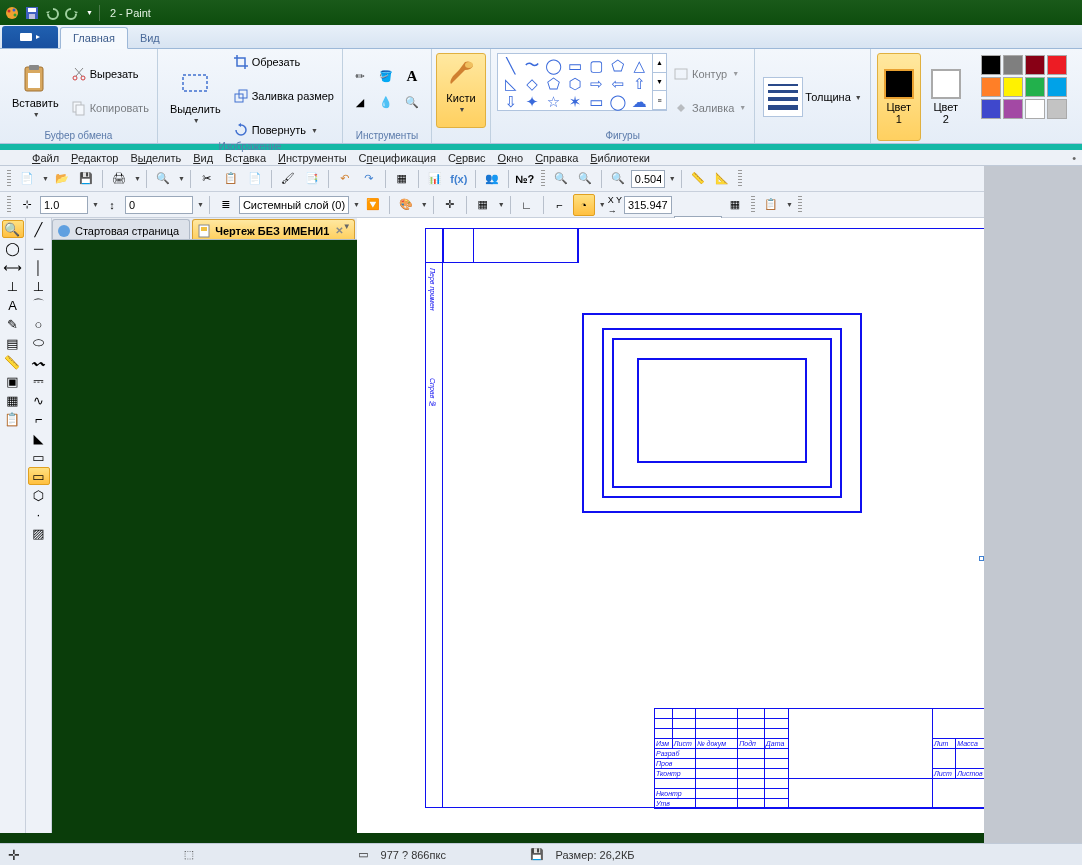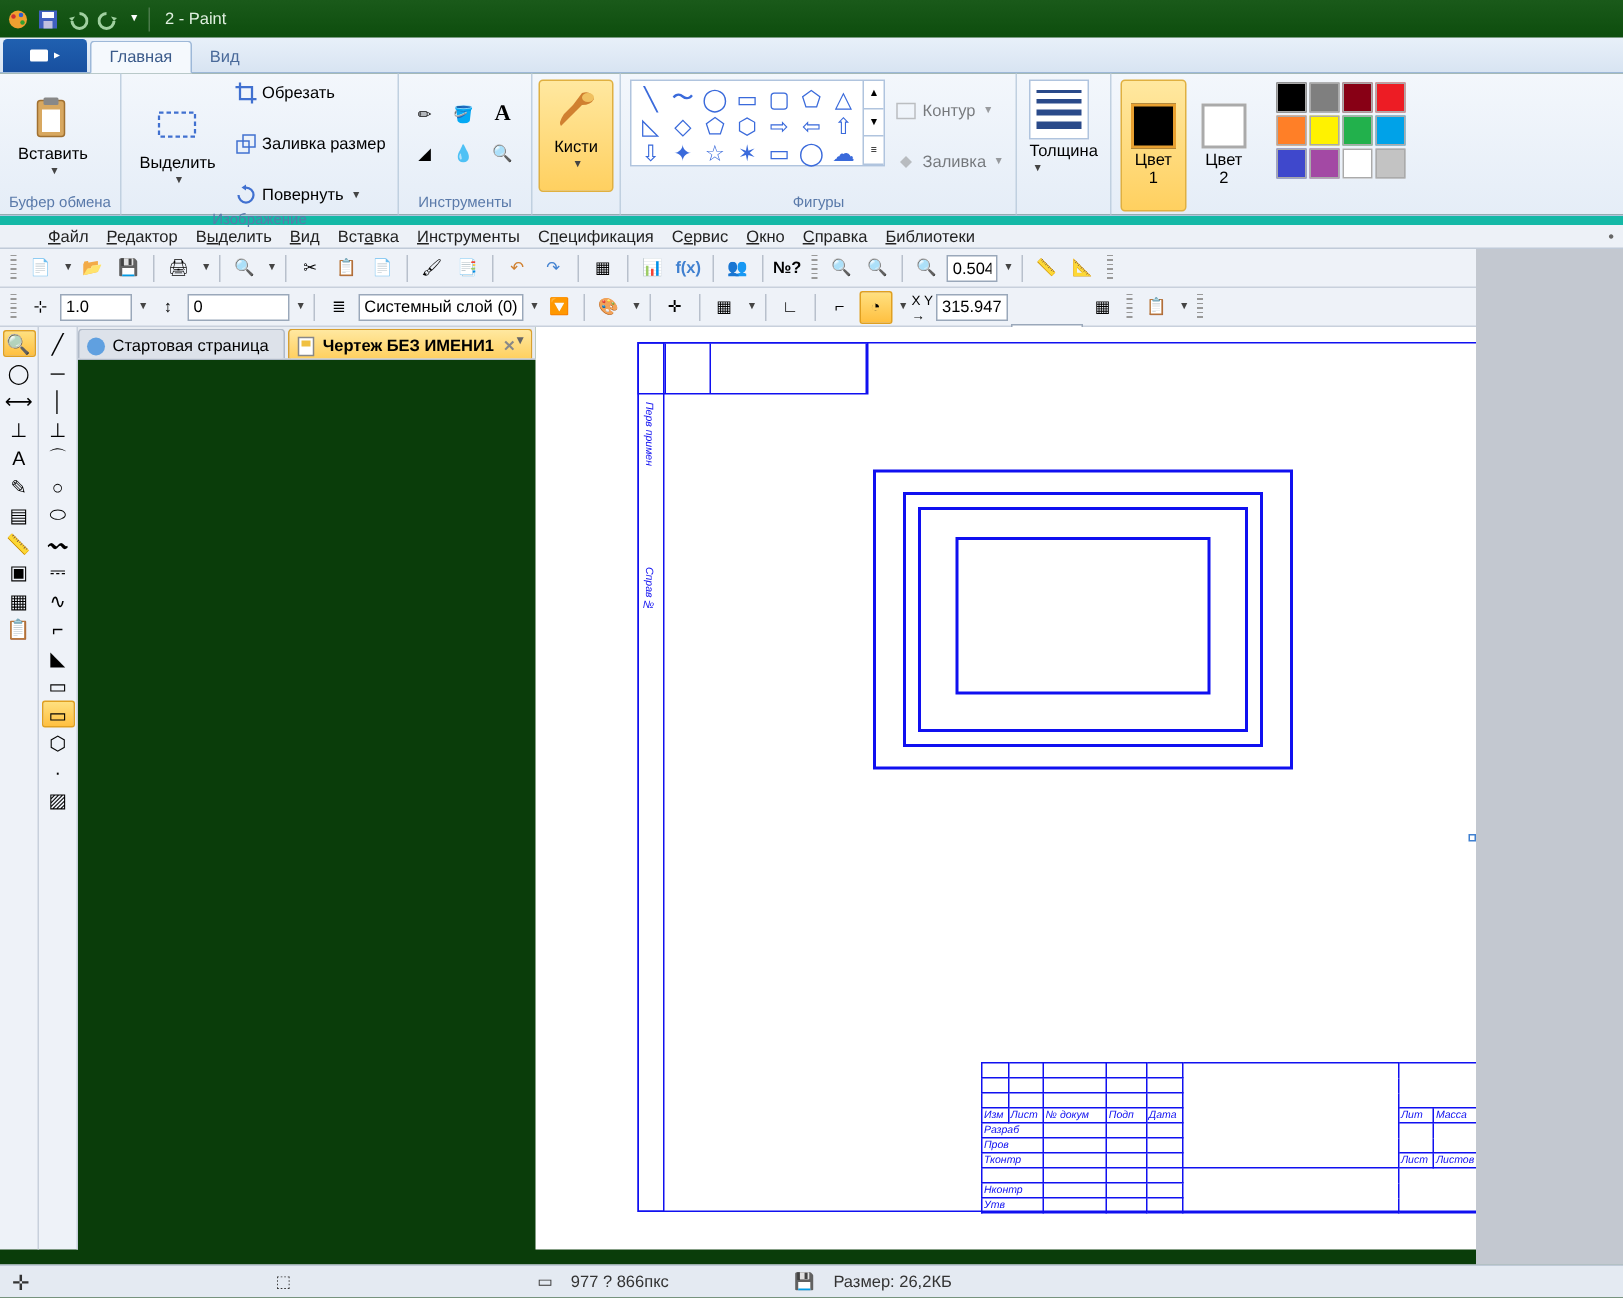--- a/index.html
+++ b/index.html
@@ -154,20 +154,37 @@
   <div class="r-group">
     <div class="r-group-content">
       <div class="r-big-btn">
         <svg class="r-big-icon" viewBox="0 0 32 32">
             <rect x="6" y="4" width="18" height="24" rx="2" fill="#d8a860" stroke="#a07030"></rect>
             <rect x="10" y="2" width="10" height="5" rx="1" fill="#888"></rect>
             <rect x="9" y="10" width="12" height="15" fill="#fff"></rect>
           </svg>
         <span>Вставить</span>
         <span class="dropdown-arrow">▼</span>
+      </div>
+      <div class="r-col">
+        <div class="r-small-row">
+            <svg class="r-small-icon" viewBox="0 0 16 16">
+              <circle cx="4" cy="12" r="2" fill="none" stroke="#d04040"></circle>
+              <circle cx="12" cy="12" r="2" fill="none" stroke="#d04040"></circle>
+              <path d="M5 10 L12 2 M11 10 L4 2" stroke="#888"></path>
+            </svg>
+            <span>Вырезать</span>
+          </div>
+        <div class="r-small-row" style="opacity:0.5">
+            <svg class="r-small-icon" viewBox="0 0 16 16">
+              <rect x="2" y="2" width="8" height="10" fill="#fff" stroke="#888"></rect>
+              <rect x="5" y="5" width="8" height="10" fill="#fff" stroke="#888"></rect>
+            </svg>
+            <span>Копировать</span>
+          </div>
       </div>
     </div>
     <div class="r-group-title">Буфер обмена</div>
   </div>
 
   <div class="r-group">
     <div class="r-group-content">
       <div class="r-big-btn">
         <svg class="r-big-icon" viewBox="0 0 32 32">
             <rect x="4" y="6" width="24" height="16" fill="none" stroke="#4070d0" stroke-width="1.5" stroke-dasharray="3 2"></rect>
@@ -276,21 +293,21 @@
             </svg>
             <span>Заливка</span>
             <span class="dropdown-arrow">▼</span>
           </div>
       </div>
     </div>
     <div class="r-group-title">Фигуры</div>
   </div>
 
   <div class="r-group" style="padding:4px 8px 2px">
-    <div class="r-group-content" style="flex-direction:column;align-items:flex-start;gap:2px">
+    <div class="r-group-content" style="align-items:center;gap:2px">
       <div class="thickness-box">
           <div></div>
           <div></div>
           <div></div>
           <div></div>
         </div>
       <span>Толщина</span>
       <span class="dropdown-arrow">▼</span>
     </div>
   </div>

